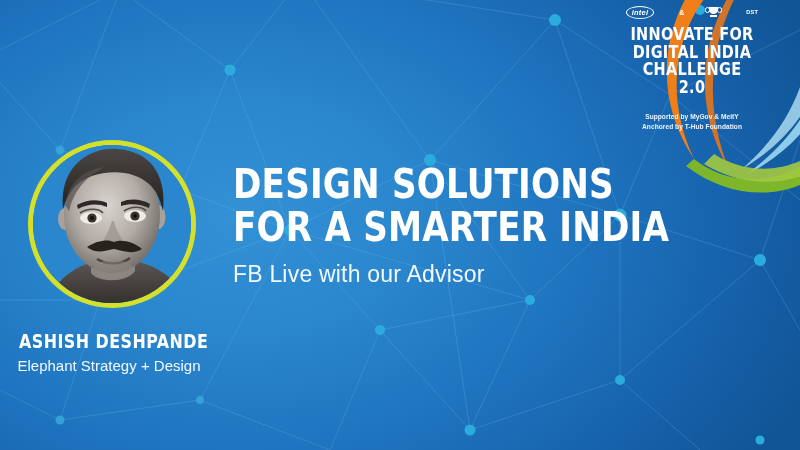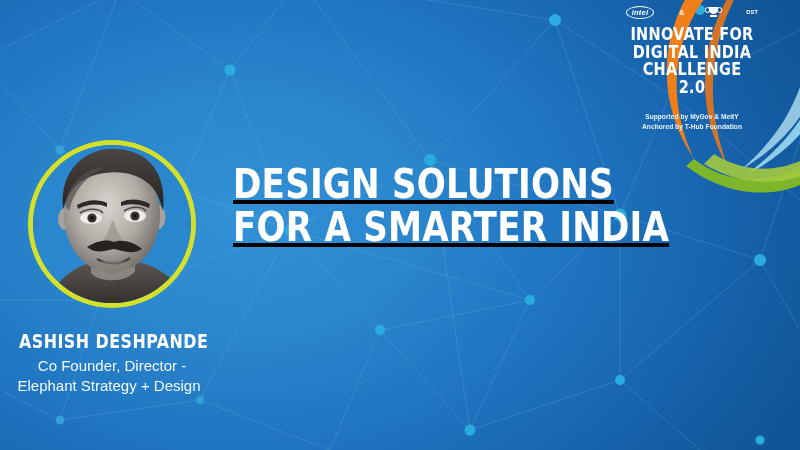--- a/index.html
+++ b/index.html
@@ -83,21 +83,21 @@
     margin-top:22px;white-space:nowrap;transform:scaleX(.93);
   }
   .speaker-role{
     margin-top:4px;font-size:15px;line-height:20px;color:#f2f9ff;
     font-weight:400;white-space:nowrap;
   }
   .speaker-role .l2{margin-left:-6px;}
 
   
   .headline{
-    position:absolute;left:233px;top:164px;z-index:5;text-decoration:underline;
+    position:absolute;left:233px;top:164px;z-index:5;
   }
   .headline h1{
     margin:0;
     font-family:"DejaVu Sans Condensed","Liberation Sans Narrow","Liberation Sans",sans-serif;
     font-weight:bold;color:#ffffff;
     font-size:40px;line-height:40px;letter-spacing:.2px;
     text-transform:uppercase;white-space:nowrap;
     transform:scaleX(.95);transform-origin:left center;
   }
   .headline h1 .l2{display:block;margin-top:3px;}
@@ -268,25 +268,25 @@
 
             <path d="M68 118 C 78 124, 92 124, 101 117" stroke="#4a433f" stroke-width="2.4" fill="none"></path>
 
             <ellipse cx="84" cy="128" rx="20" ry="9" fill="#8e8781" opacity=".5"></ellipse>
           </g>
         </svg>
       </div>
     </div>
     <div class="speaker-name">ASHISH DESHPANDE</div>
     <div class="speaker-role">
-      <div>Co Founder, Director -</div>
       <div class="l2">Elephant Strategy + Design</div>
     </div>
   </div>
 
   <div class="headline">
     <h1>
       <span>DESIGN SOLUTIONS</span>
       <span class="l2">FOR A SMARTER INDIA</span>
     </h1>
+    <div class="subtitle">FB Live with our Advisor</div>
   </div>
 
 </div>
 
 </body></html>

